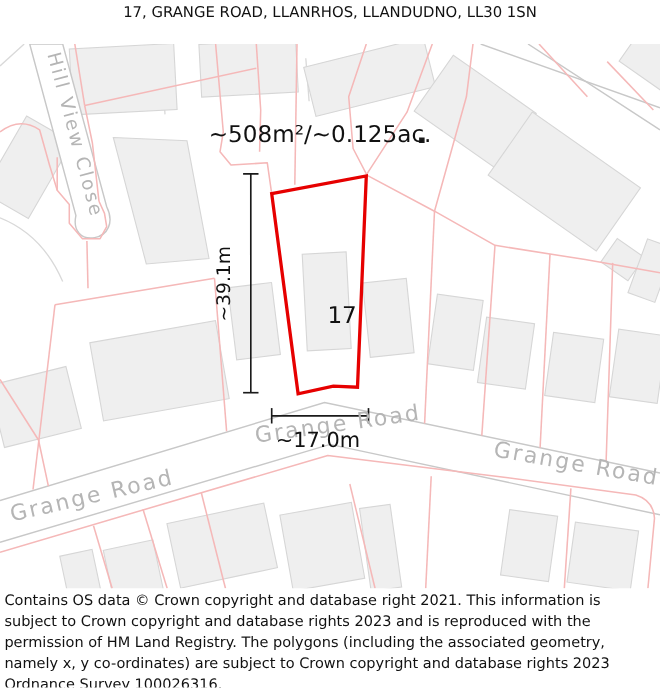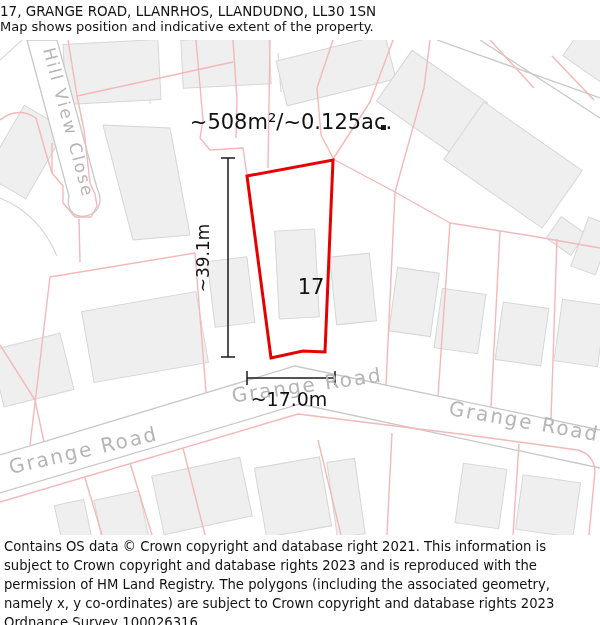--- a/index.html
+++ b/index.html
@@ -1,18 +1,18 @@
 <!DOCTYPE html>
 <html><head>
 <meta charset="utf-8">
 <style>
   html,body{margin:0;padding:0;background:#ffffff;}
   body{width:600px;height:625px;position:relative;overflow:hidden;
        font-family:"DejaVu Sans","Liberation Sans",sans-serif;color:#111;}
-  .header{position:absolute;top:0;left:0;width:600px;height:40px;background:#fff;}
+  .header{position:absolute;top:0;left:0;width:600px;height:40px;text-align:center;background:#fff;}
   .header .title{margin:3px 0 0 0;font-size:13.5px;line-height:16px;}
   .header .subtitle{margin:0;font-size:13px;line-height:16px;}
   .map-wrap{position:absolute;top:40px;left:0;width:600px;height:495px;background:#fff;}
   svg{display:block;}
   .bld{fill:#efefef;stroke:#d6d6d6;stroke-width:1;}
   .rd{fill:none;stroke:#c8c8c8;stroke-width:1.3;}
   .rdfill{fill:#ffffff;stroke:none;}
   .gl{fill:none;stroke:#d9d9d9;stroke-width:1.2;}
   .pk{fill:none;stroke:#f5b8b8;stroke-width:1.4;stroke-linejoin:round;}
   .plot{fill:none;stroke:#e60000;stroke-width:3;stroke-linejoin:miter;}
@@ -20,21 +20,20 @@
   .maptext{fill:#111;}
   .street{fill:#b5b5b5;letter-spacing:2px;}
   .footer{position:absolute;top:535px;left:0;width:592px;padding:2px 4px 0 4px;
           font-size:13.2px;line-height:19px;color:#111;background:#fff;}
 </style>
 </head>
 <body>
 
 <div class="header">
   <p class="title">17, GRANGE ROAD, LLANRHOS, LLANDUDNO, LL30 1SN</p>
-  <p class="subtitle">Map shows position and indicative extent of the property.</p>
 </div>
 
 <div class="map-wrap">
 <svg width="600" height="495" viewBox="0 0 600 495">
 
   <g>
     <path class="gl" d="M0,20 L22,0"></path>
     <path class="gl" d="M0,158 C25,168 45,188 57,216"></path>
     <path class="gl" d="M93,3 L97,61"></path>
     <path class="gl" d="M146,4 L150,64"></path>

